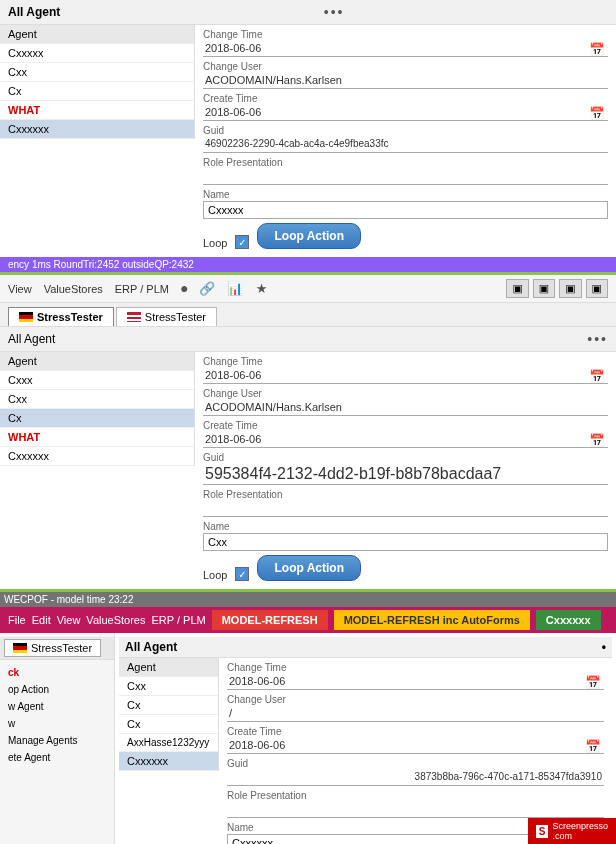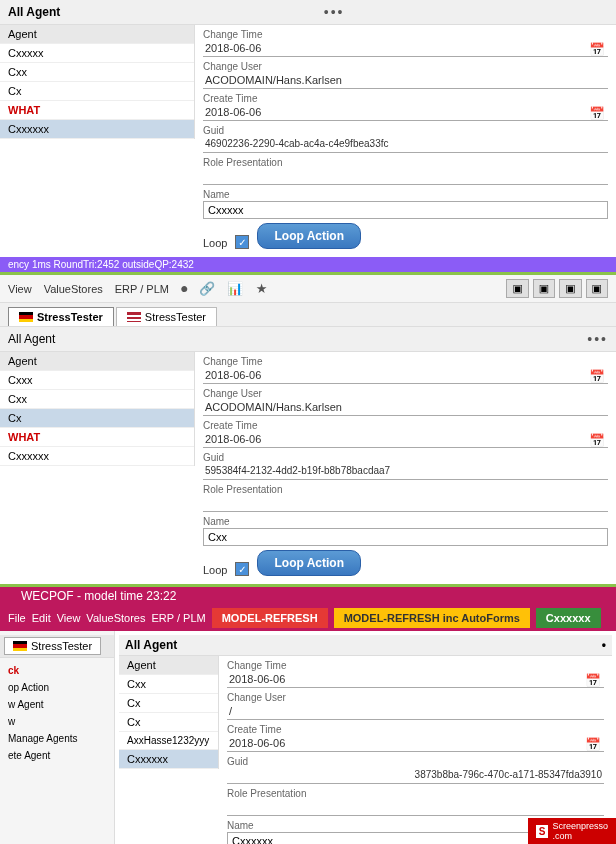--- a/index.html
+++ b/index.html
@@ -301,24 +301,24 @@
     }
     .page-wrapper {
       position: relative;
       width: 616px;
       min-height: 844px;
     }
 
     .clearfix::after { content: ''; display: table; clear: both; }
 
     .section3-status {
-      background: #be185d;
-      color: #fff;
-      font-size: 12px;
-      padding: 2px 21px;
+      background: #737373;
+      color: #fff;
+      font-size: 10px;
+      padding: 2px 4px;
     }
   </style>
 </head>
 <body>
 
 <div class="page-wrapper">
 
   <div class="section1">
     <div class="section1-header clearfix">
       <span class="title">All Agent</span>
@@ -462,21 +462,21 @@
             </div>
             <div class="field-group">
               <div class="field-label">Create Time</div>
               <div class="field-value">
                 <span>2018-06-06</span>
                 <span class="calendar-icon">📅</span>
               </div>
             </div>
             <div class="field-group">
               <div class="field-label">Guid</div>
-              <div class="field-value" style="font-size:10px;">595384f4-2132-4dd2-b19f-b8b78bacdaa7</div>
+              <div class="field-value" style="font-size:16px;">595384f4-2132-4dd2-b19f-b8b78bacdaa7</div>
             </div>
             <div class="field-group">
               <div class="field-label">Role Presentation</div>
               <div class="field-value">&nbsp;</div>
             </div>
             <div class="field-group">
               <div class="field-label">Name</div>
               <div class="field-value-box">Cxx</div>
             </div>
             <div class="loop-row">

